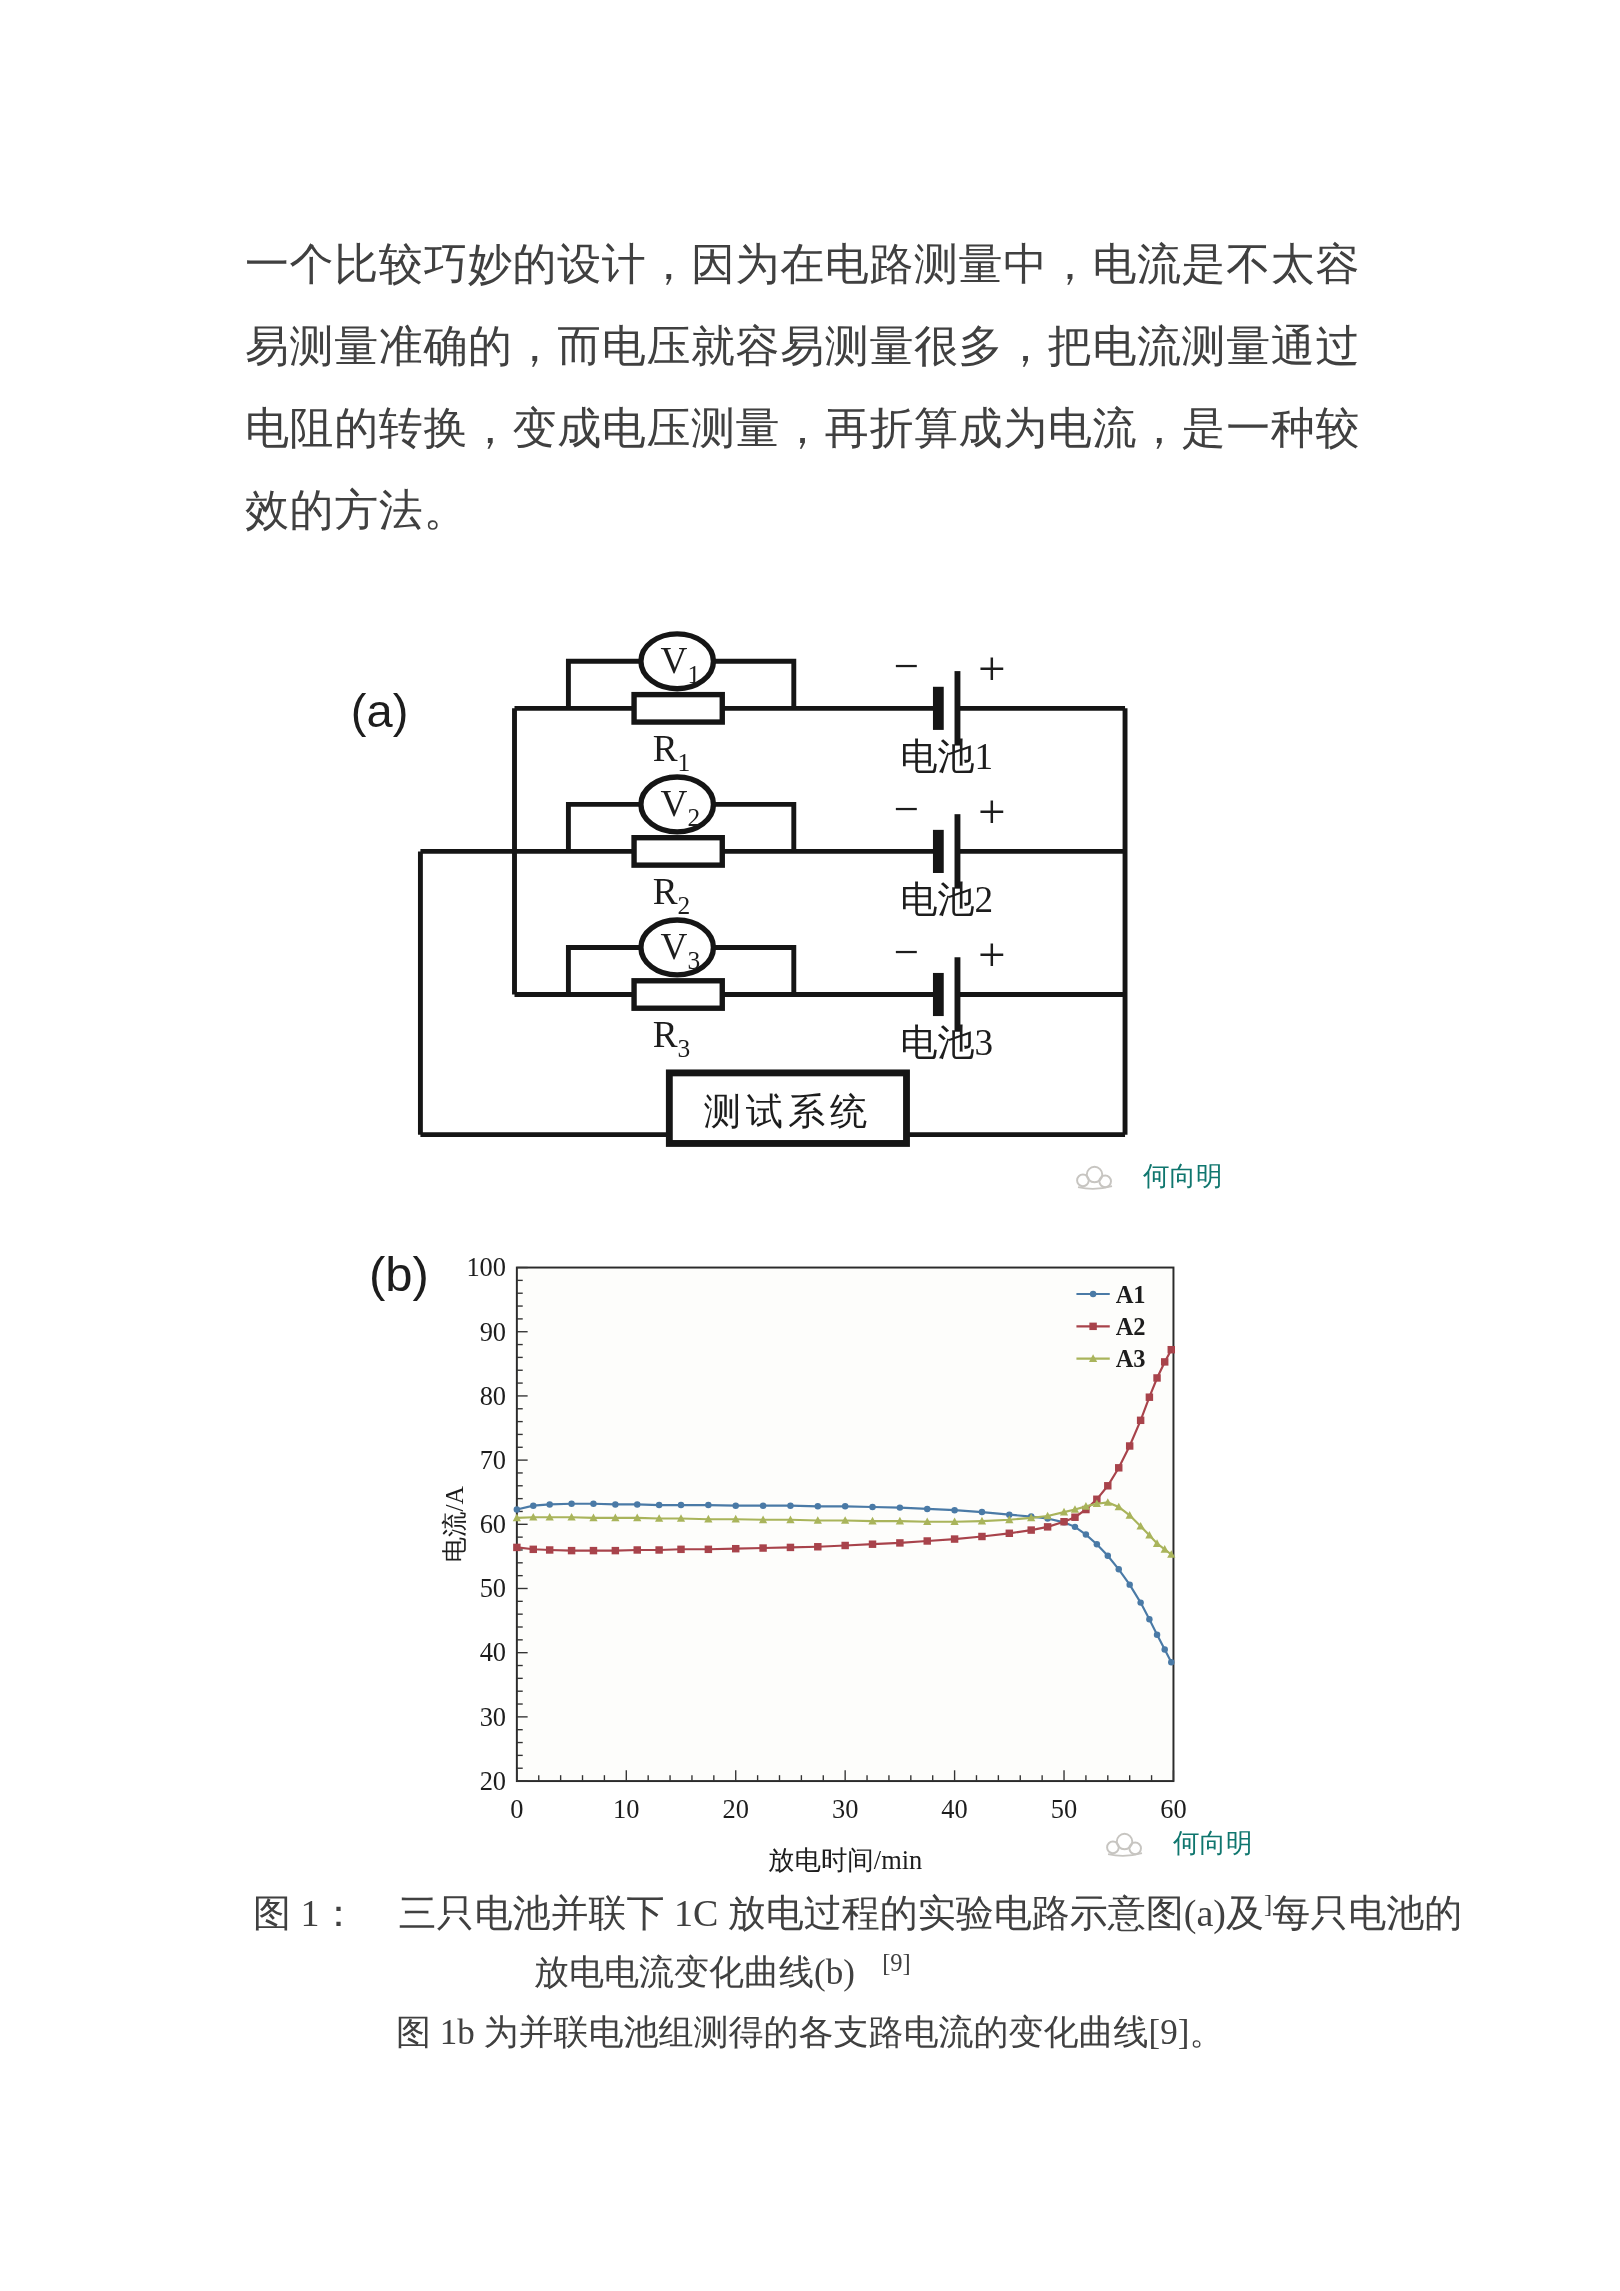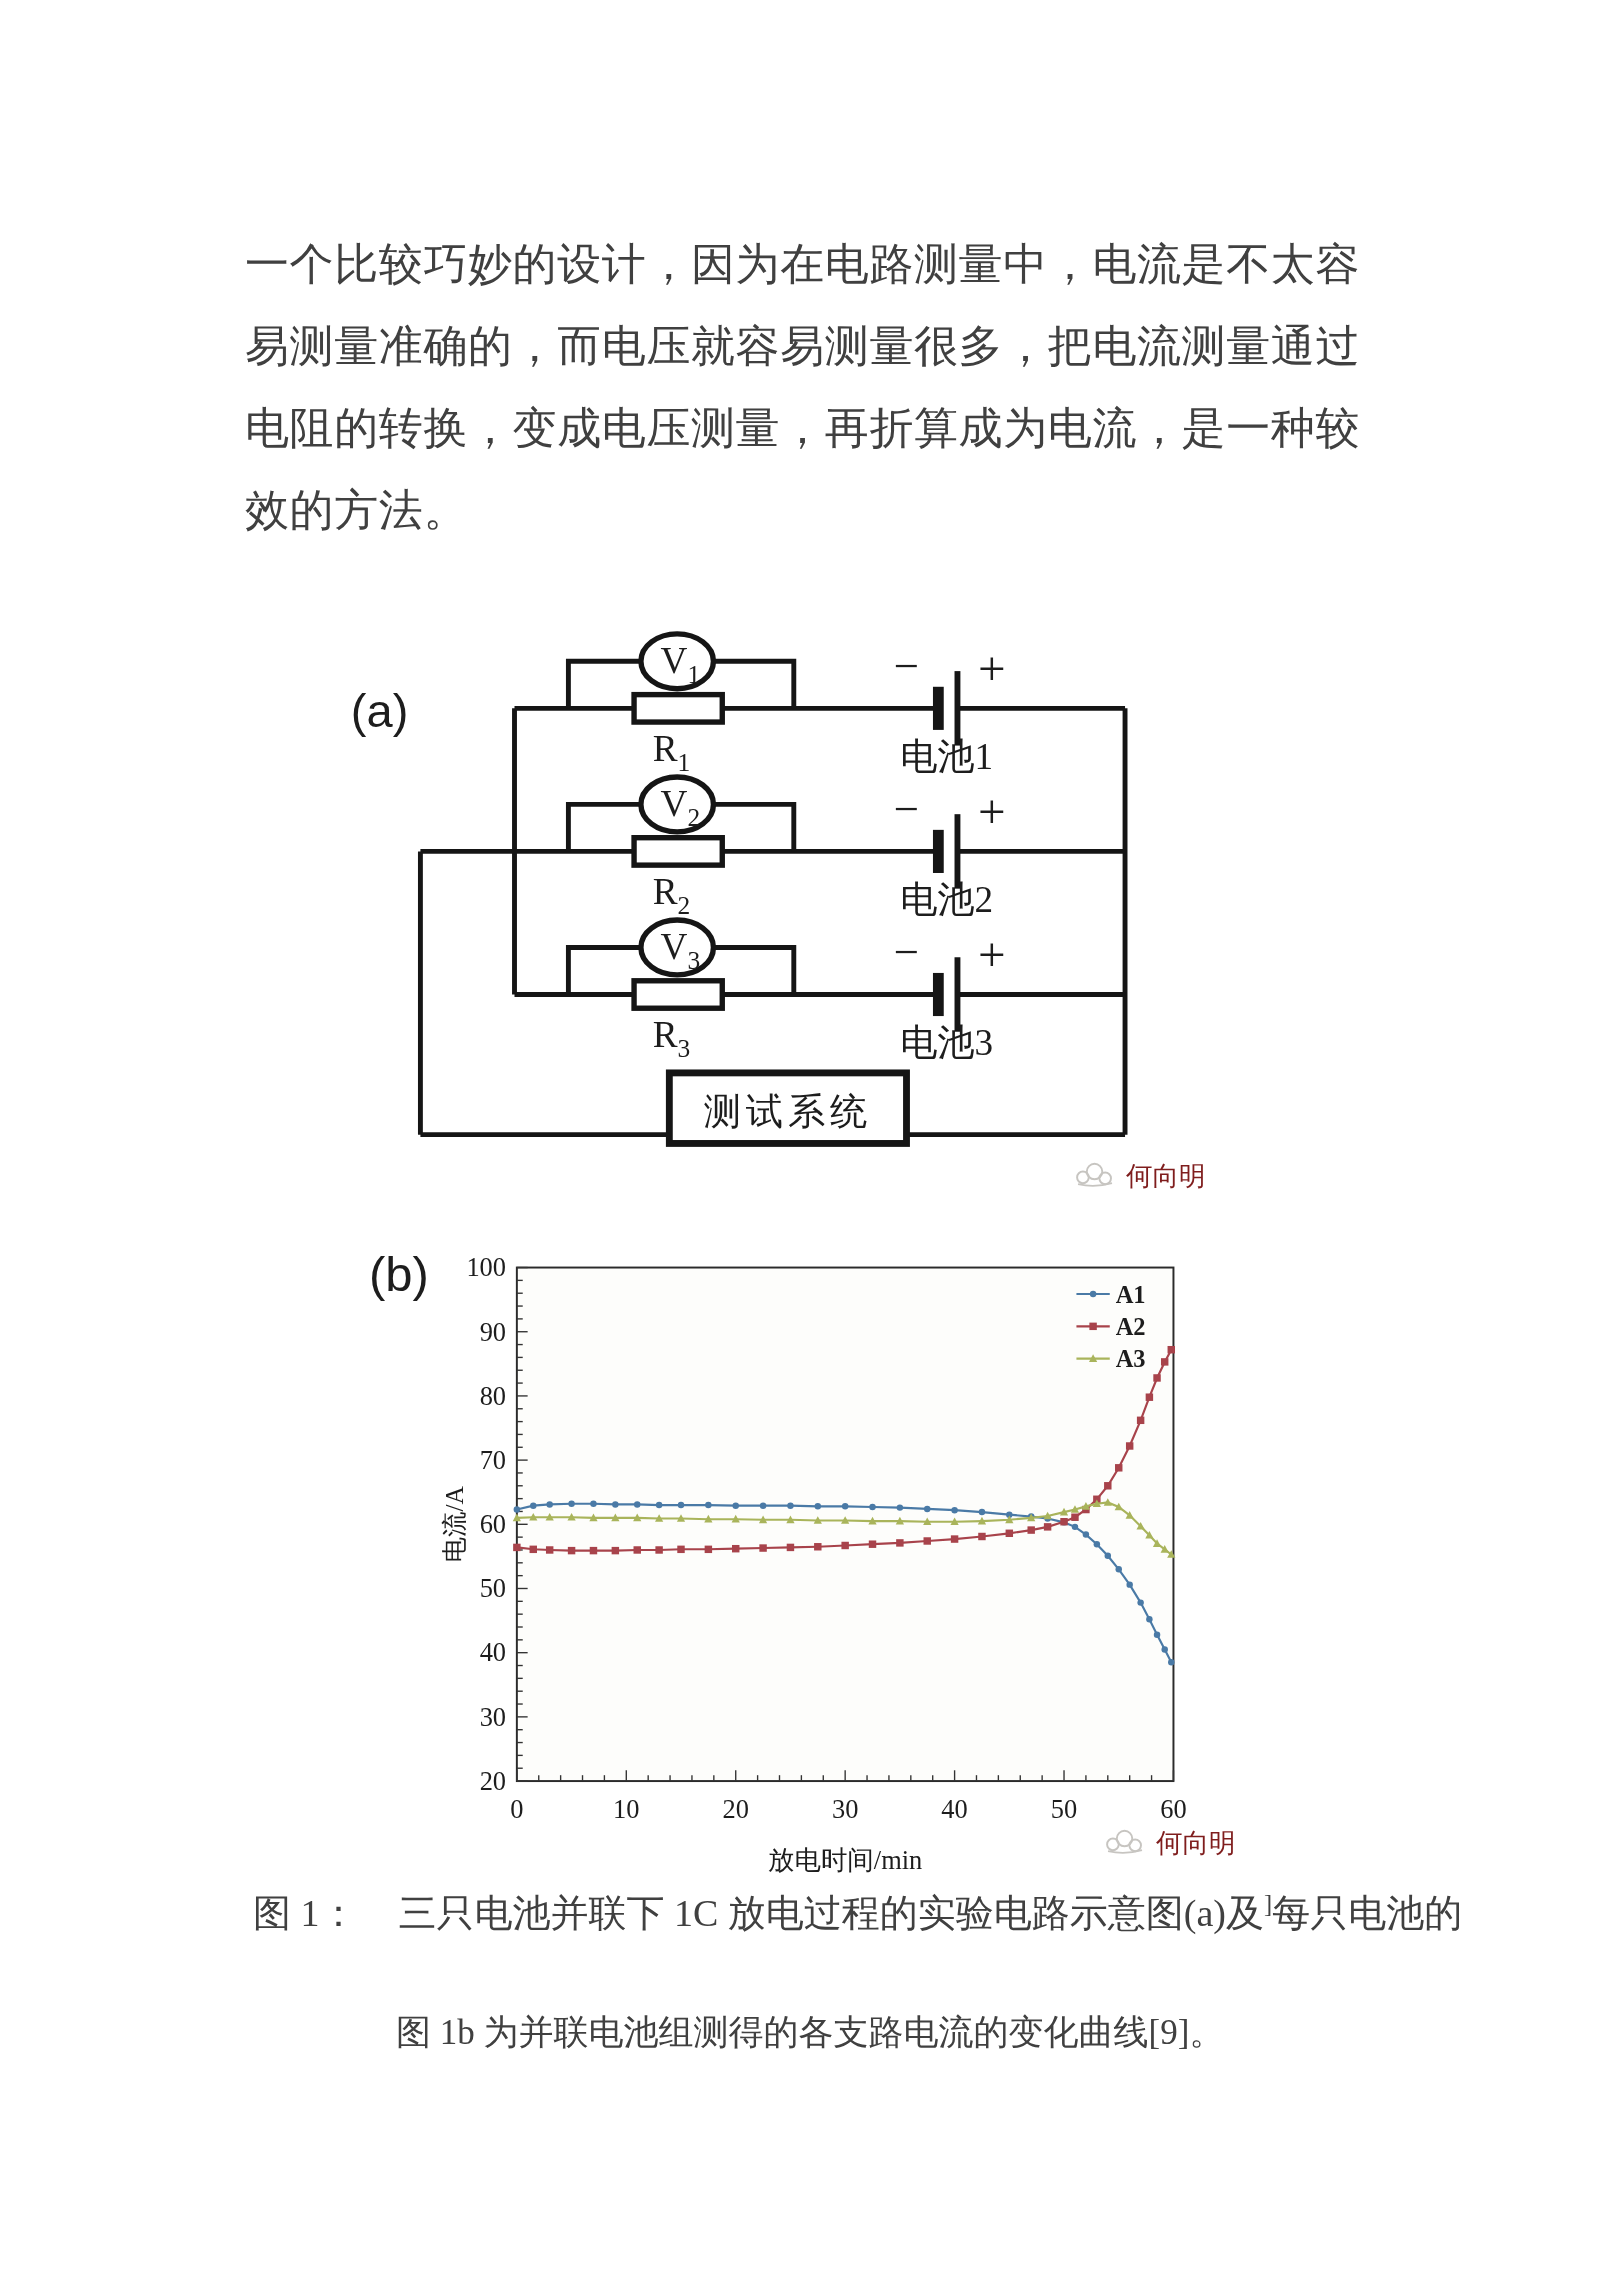--- a/index.html
+++ b/index.html
@@ -4,21 +4,21 @@
 <style>
   html,body{margin:0;padding:0;background:#ffffff;}
   .page{position:relative;width:1620px;height:2292px;background:#ffffff;overflow:hidden;
         font-family:"Liberation Serif","DejaVu Serif",serif;}
   .para{position:absolute;left:245px;top:224px;width:1166px;font-size:44px;line-height:82px;
         color:#404040;letter-spacing:0.6px;}
   .para .pline{white-space:nowrap;}
   .figure-svg{position:absolute;}
   #circuit-svg{left:343px;top:617px;}
   #chart-svg{left:363px;top:1230px;}
-  .watermark{position:absolute;display:flex;gap:8px;color:#7f1d1d;
+  .watermark{position:absolute;display:flex;align-items:center;gap:25px;color:#0f766e;
              font-family:"Liberation Sans","DejaVu Sans",sans-serif;font-size:26.5px;}
   .wm1{left:1073px;top:1158px;}
   .wm2{left:1103px;top:1825px;}
   .cap-line{position:absolute;color:#404040;white-space:nowrap;}
   .cap1{left:253px;top:1888px;font-size:38px;}
   .cap2{left:534px;top:1949px;font-size:35px;}
   .cap3{left:396px;top:2009px;font-size:35px;}
   .cap-gap{display:inline-block;width:41px;}
   .cap-line sup{font-size:24.5px;vertical-align:super;line-height:0;}
   .sup9{margin-left:27.4px;}
@@ -315,16 +315,19 @@
         <circle cx="33" cy="21" r="6"></circle>
         <path d="M5 27 Q 22 31 40 26"></path>
       </g>
     </svg>
     <span>何向明</span>
   </div>
 
   <div class="cap-line cap1">
     <span>图 1：</span><span class="cap-gap"></span><span>三只电池并联下 1C 放电过程的实验电路示意图(a)及</span><sup>]</sup><span>每只电池的</span>
   </div>
+  <div class="cap-line cap2">
+    <span>放电电流变化曲线(b)</span><sup class="sup9">[9]</sup>
+  </div>
   <div class="cap-line cap3">图 1b 为并联电池组测得的各支路电流的变化曲线[9]。</div>
 
 </div>
 
 
 </body></html>

